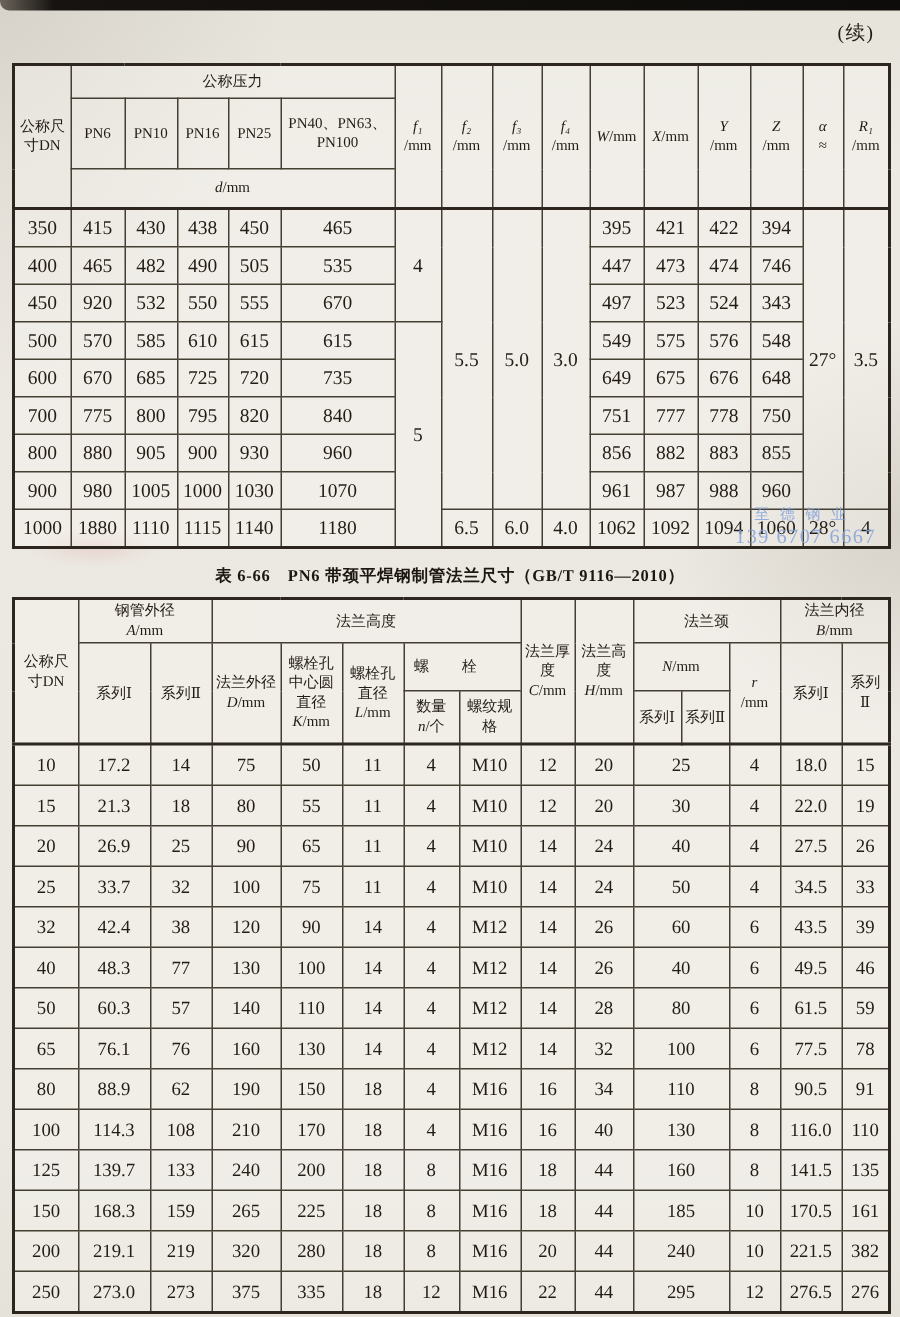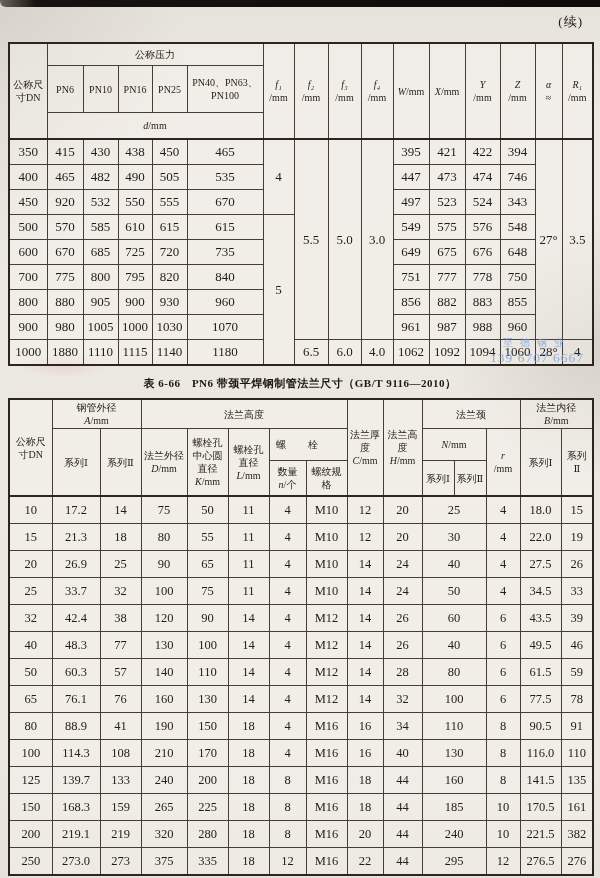--- a/index.html
+++ b/index.html
@@ -450,21 +450,21 @@
             <td>14</td>
             <td>32</td>
             <td colspan="2">100</td>
             <td>6</td>
             <td>77.5</td>
             <td>78</td>
           </tr>
           <tr>
             <td>80</td>
             <td>88.9</td>
-            <td>41</td>
+            <td>62</td>
             <td>190</td>
             <td>150</td>
             <td>18</td>
             <td>4</td>
             <td>M16</td>
             <td>16</td>
             <td>34</td>
             <td colspan="2">110</td>
             <td>8</td>
             <td>90.5</td>

